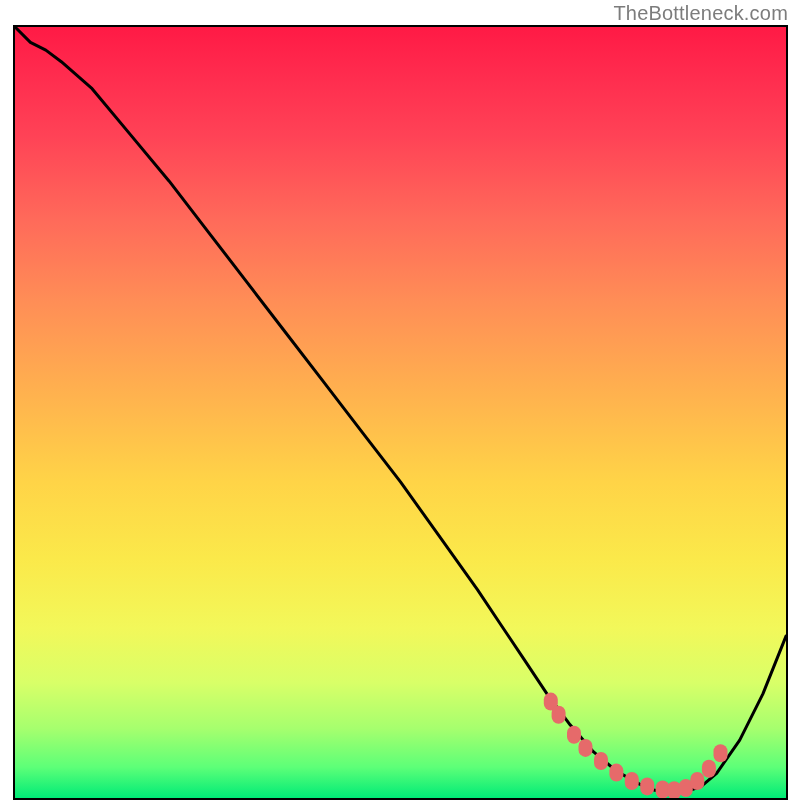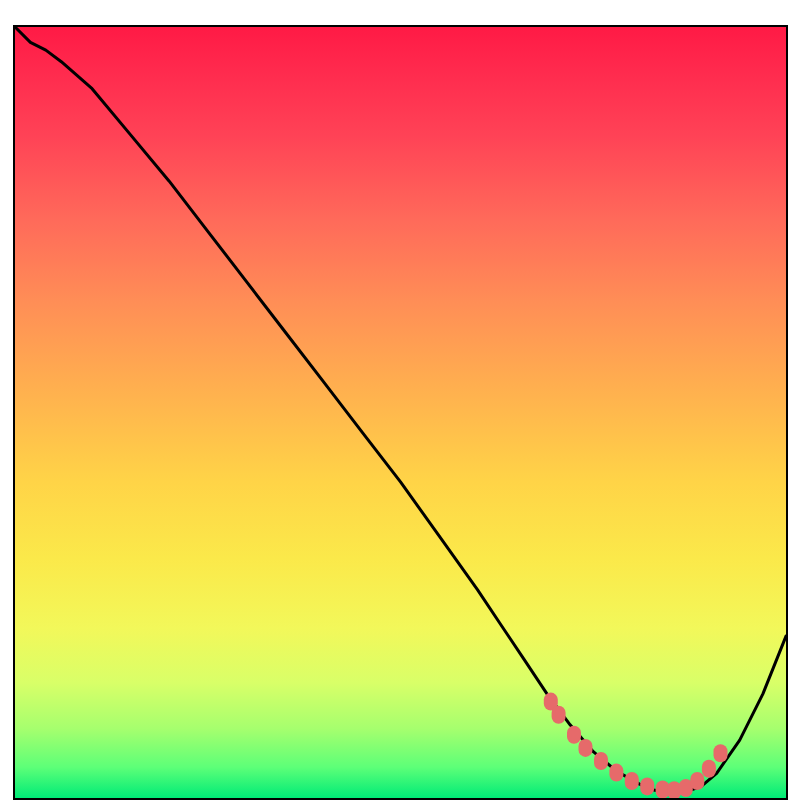--- a/index.html
+++ b/index.html
@@ -57,20 +57,21 @@
     color: #7c7c7c;
     font-size: 20px;
     font-weight: 500;
     letter-spacing: 0.2px;
   }
 </style>
 </head>
 <body>
 
 <div class="frame">
+  <div class="attribution">TheBottleneck.com</div>
   <div class="plot">
     <div class="gradient"></div>
     <svg class="curve-layer" viewBox="0 0 771 771" preserveAspectRatio="none">
       <g id="curve-path">
           <path d="M0.0 0.0 L15.4 15.4 L30.8 23.1 L46.3 34.7 L77.1 61.7 L115.6 107.9 L154.2 154.2 L192.8 204.3 L231.3 254.4 L269.8 304.5 L308.4 354.7 L346.9 404.8 L385.5 454.9 L424.1 508.9 L462.6 562.8 L485.7 597.5 L508.9 632.2 L532.0 666.9 L555.1 697.8 L578.3 724.7 L601.4 744.0 L624.5 757.1 L639.9 763.3 L655.4 765.6 L670.8 764.8 L686.2 759.4 L701.6 746.3 L724.7 713.2 L747.9 666.9 L771.0 609.1" fill="none" stroke="#000000" stroke-width="3" stroke-linecap="round" stroke-linejoin="round"></path>
         </g>
       <g id="markers">
           <rect x="528.8" y="665.6" width="14" height="18" rx="7" ry="7" fill="#e66a6a"></rect>
           <rect x="536.6" y="678.7" width="14" height="18" rx="7" ry="7" fill="#e66a6a"></rect>
           <rect x="552.0" y="698.8" width="14" height="18" rx="7" ry="7" fill="#e66a6a"></rect>

